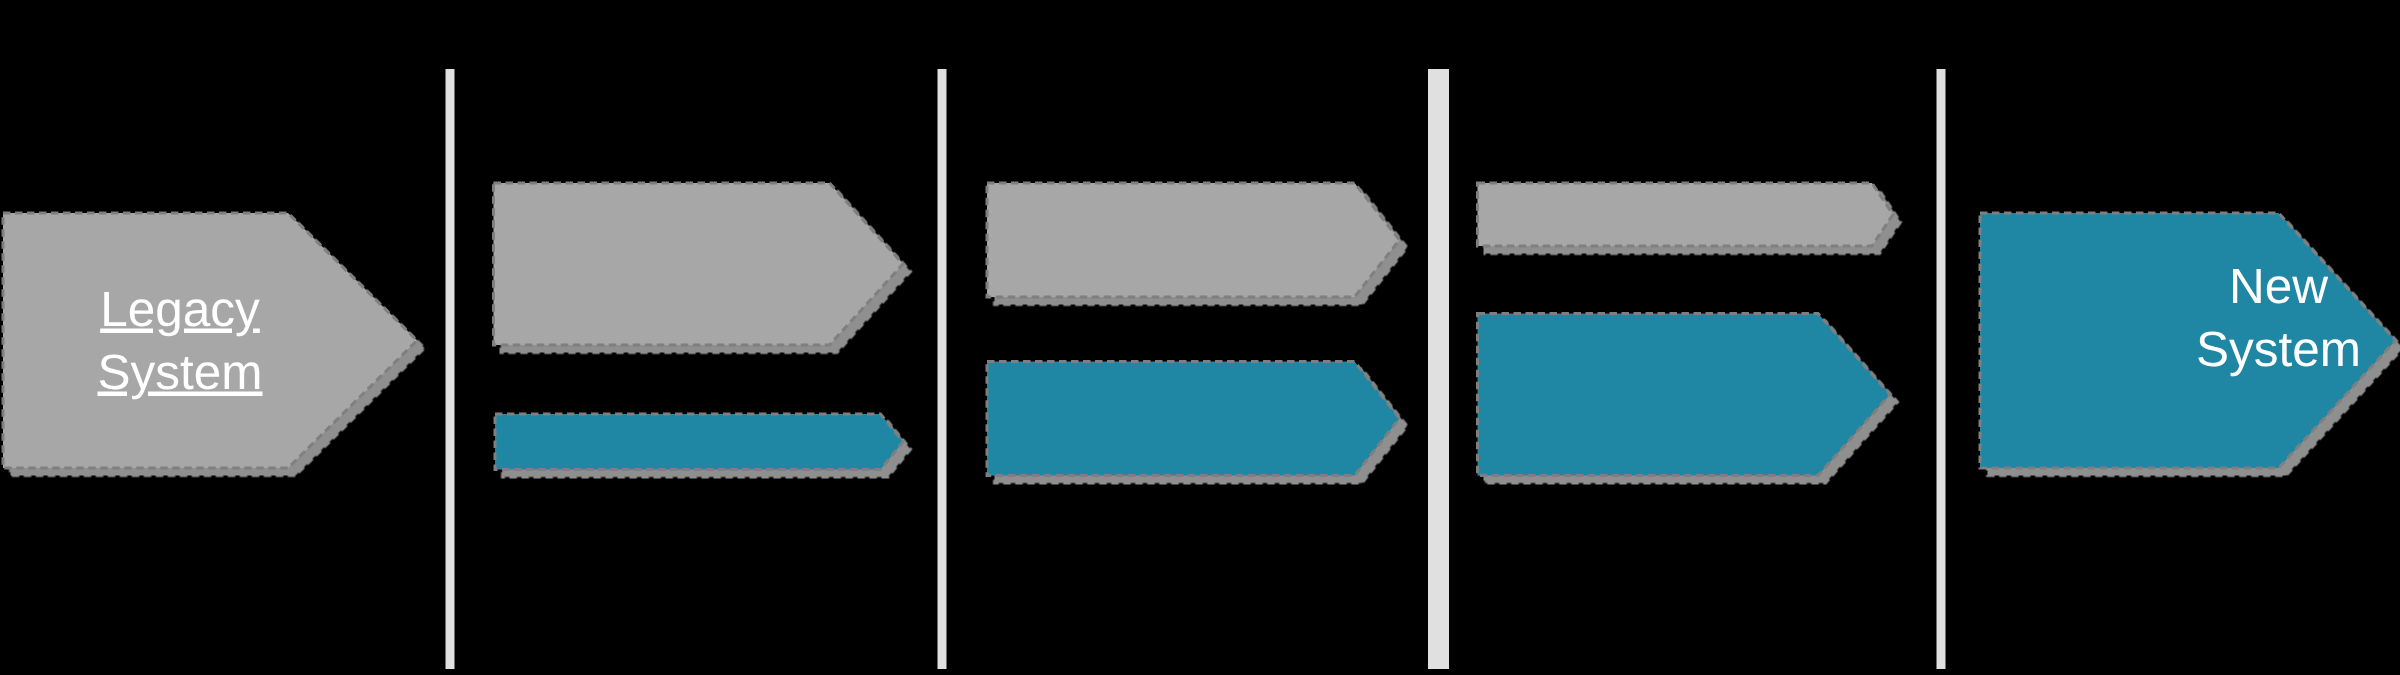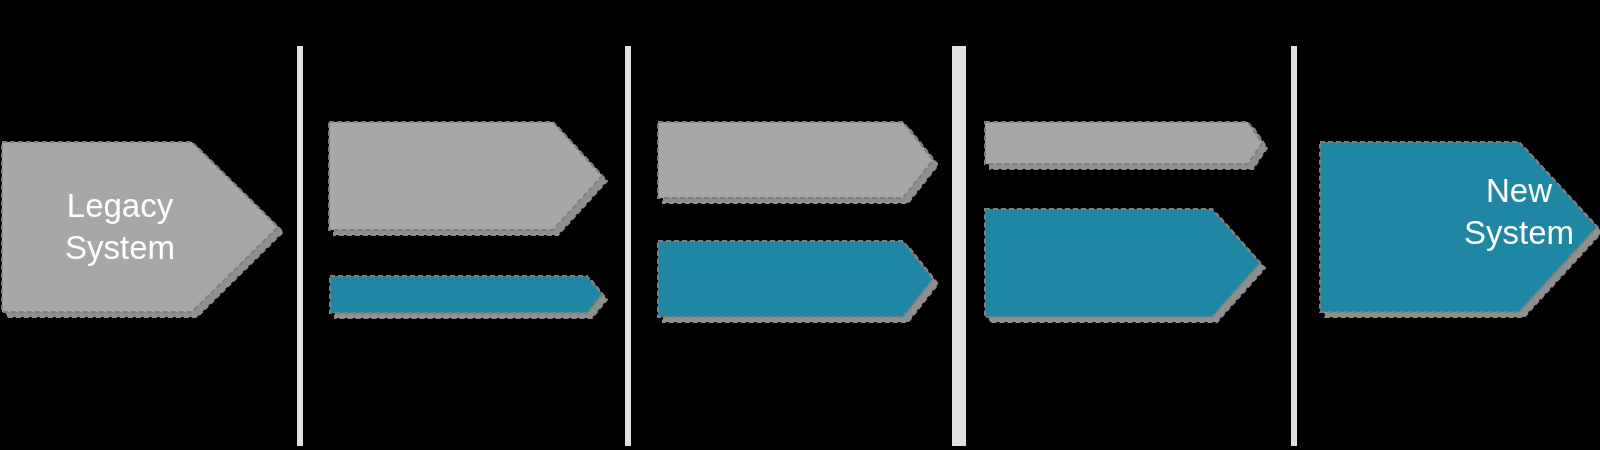--- a/index.html
+++ b/index.html
@@ -37,21 +37,21 @@
     display: flex;
     align-items: center;
     justify-content: center;
     text-align: center;
     color: var(--text, #ffffff);
     font-size: 33px;
     line-height: 1.28;
     white-space: pre-line;
     pointer-events: none;
   }
-  .label-legacy { left: 2px;    top: 142px; width: 236px; height: 170px; }
+  .label-legacy { left: 2px;    top: 142px; width: 236px; height: 170px; text-decoration: underline; }
   .label-new    { left: 1391px; top: 142px; width: 236px; height: 140px; padding-left: 10px; }
 </style>
 </head>
 <body>
 
 <div class="canvas">
 
   <svg class="arrows-layer" viewBox="0 0 1600 450" xmlns="http://www.w3.org/2000/svg" style="filter: drop-shadow(rgb(143, 143, 143) 5px 5px 0px);">
       <polygon points="2,142 192,142 278,227 192,312 2,312" fill="#a7a7a7"></polygon>
       <polygon points="329,122 553,122 602,176 553,230 329,230" fill="#a7a7a7"></polygon>

